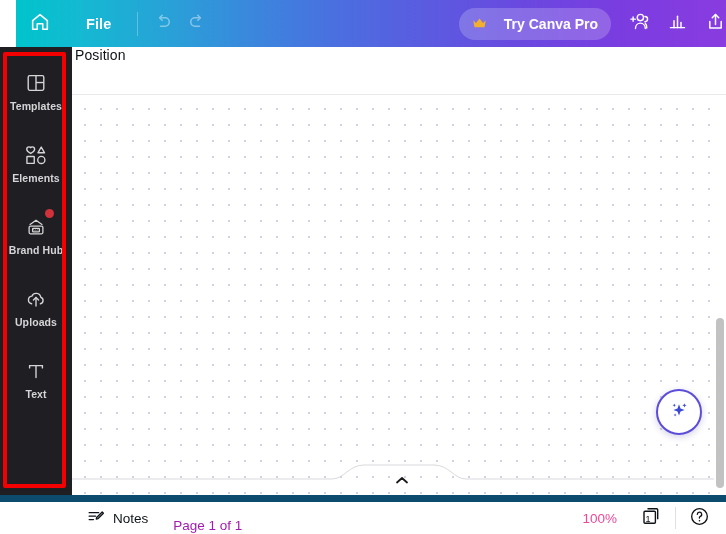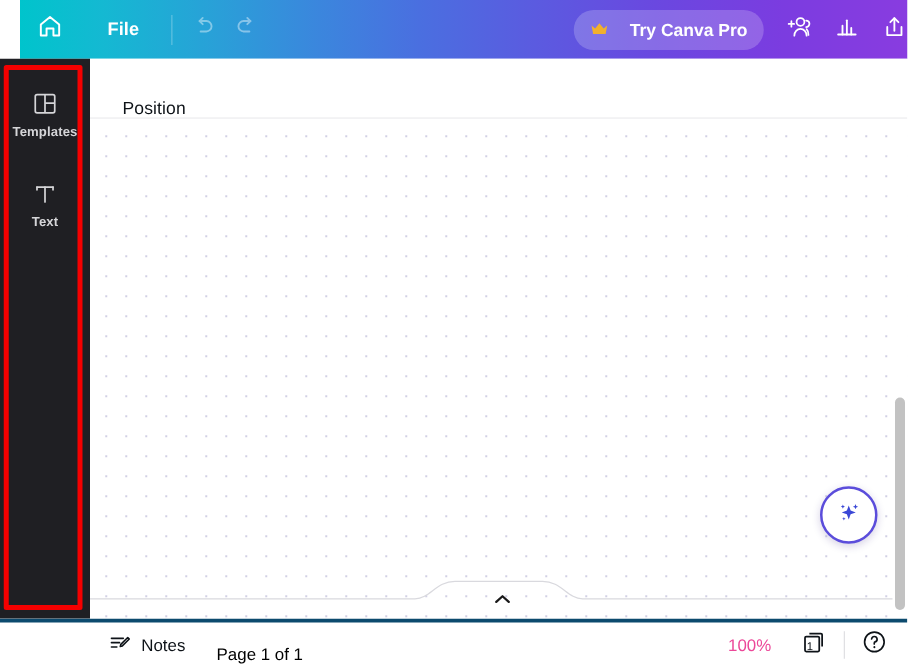--- a/index.html
+++ b/index.html
@@ -172,22 +172,22 @@
   
   .posbar {
     position: absolute;
     left: 72px; top: 47px;
     width: 654px;
     height: 48px;
     background: #fff;
     border-bottom: 1px solid #e9e9ec;
     box-sizing: border-box;
     display: flex;
-    align-items: flex-end;
-    padding-left: 26px;
+    align-items: flex-start;
+    padding-left: 3px;
   }
   .posbar-label {
     font-size: 14px;
     color: #0e1318;
     letter-spacing: .1px;
   }
 
   
   .canvas-wrap {
     position: absolute;
@@ -261,41 +261,41 @@
     cursor: pointer;
   }
 
   
   .bottombar {
     position: absolute;
     left: 0; bottom: 0;
     width: 726px;
     height: 39px;
     background: #fff;
-    border-top: 3px solid #0c4a6e;
+    border-top: 7px solid #0c4a6e;
     box-sizing: border-box;
     display: flex;
     align-items: center;
     padding: 0 10px 0 0;
   }
   .bb-leftpad { width: 78px; }
   .bb-btn {
     display: flex;
     align-items: center;
     gap: 7px;
     height: 28px;
     padding: 0 9px;
     border-radius: 4px;
     cursor: pointer;
     color: #0e1318;
     font-size: 13.5px;
     white-space: nowrap;
   }
   .bb-static {
-    color: #000000;
+    color: #a21caf;
     font-size: 13.5px;
     padding: 0 9px;
     white-space: nowrap;
     margin-left: 7px;
     margin-top: 15px;
   }
   .bb-spacer { flex: 1 1 auto; }
   .bb-zoom {
     font-size: 13.5px;
     color: #ec4899;
@@ -430,22 +430,55 @@
         <span class="sb-icon">
           <svg width="22" height="22" viewBox="0 0 24 24" fill="none" stroke="#d5d5d8" stroke-width="1.5" stroke-linejoin="round">
             <rect x="3.5" y="4" width="17" height="16" rx="1.6"></rect>
             <line x1="12" y1="4" x2="12" y2="20"></line>
             <line x1="12" y1="11.5" x2="20.5" y2="11.5"></line>
           </svg>
         </span>
         <span class="sb-label">Templates</span>
       </div>
 
-
-
+      <div class="sb-item">
+        <span class="sb-icon">
+          <svg width="24" height="22" viewBox="0 0 26 24" fill="none" stroke="#d5d5d8" stroke-width="1.5" stroke-linejoin="round">
+            <path d="M5.5 3.2c-1.5 0-2.6 1.1-2.6 2.5 0 2.3 3.4 4.1 4.3 4.6.9-.5 4.3-2.3 4.3-4.6 0-1.4-1.1-2.5-2.6-2.5-1 0-1.5.5-1.7.9-.2-.4-.7-.9-1.7-.9z"></path>
+            <path d="M18.7 3.3l3.6 6.3h-7.2z"></path>
+            <rect x="3.1" y="13.6" width="8" height="7.6" rx=".6"></rect>
+            <circle cx="18.8" cy="17.4" r="3.9"></circle>
+          </svg>
+        </span>
+        <span class="sb-label">Elements</span>
+      </div>
+
+      <div class="sb-item">
+        <span class="sb-icon">
+          <svg width="24" height="22" viewBox="0 0 26 24" fill="none" stroke="#d5d5d8" stroke-width="1.4" stroke-linejoin="round" stroke-linecap="round">
+            <path d="M6.5 9.2 13 4.6l6.5 4.6"></path>
+            <rect x="5.5" y="11" width="15" height="8.4" rx="1.3"></rect>
+            <rect x="9.3" y="13.4" width="7.4" height="3.8" rx=".7"></rect>
+            <text x="13" y="16.6" font-size="3.1" fill="#d5d5d8" stroke="none" text-anchor="middle" font-family="Liberation Sans, sans-serif">CO.</text>
+          </svg>
+          <span class="sb-badge"></span>
+        </span>
+        <span class="sb-label">Brand Hub</span>
+      </div>
+
+      <div class="sb-item">
+        <span class="sb-icon">
+          <svg width="24" height="22" viewBox="0 0 26 24" fill="none" stroke="#d5d5d8" stroke-width="1.5" stroke-linecap="round" stroke-linejoin="round">
+            <path d="M8.2 17.2A4.2 4.2 0 0 1 8.5 8.9a5.1 5.1 0 0 1 9.7 1.2 3.7 3.7 0 0 1-.4 7.1"></path>
+            <path d="M13 19.6V10.4"></path>
+            <polyline points="10.2,13.1 13,10.3 15.8,13.1"></polyline>
+          </svg>
+        </span>
+        <span class="sb-label">Uploads</span>
+      </div>
 
       <div class="sb-item">
         <span class="sb-icon">
           <svg width="22" height="22" viewBox="0 0 24 24" fill="none" stroke="#d5d5d8" stroke-width="1.5" stroke-linecap="round">
             <path d="M5 6.2h14"></path>
             <path d="M12 6.2v13"></path>
             <path d="M5 6.2v2.4M19 6.2v2.4"></path>
           </svg>
         </span>
         <span class="sb-label">Text</span>

